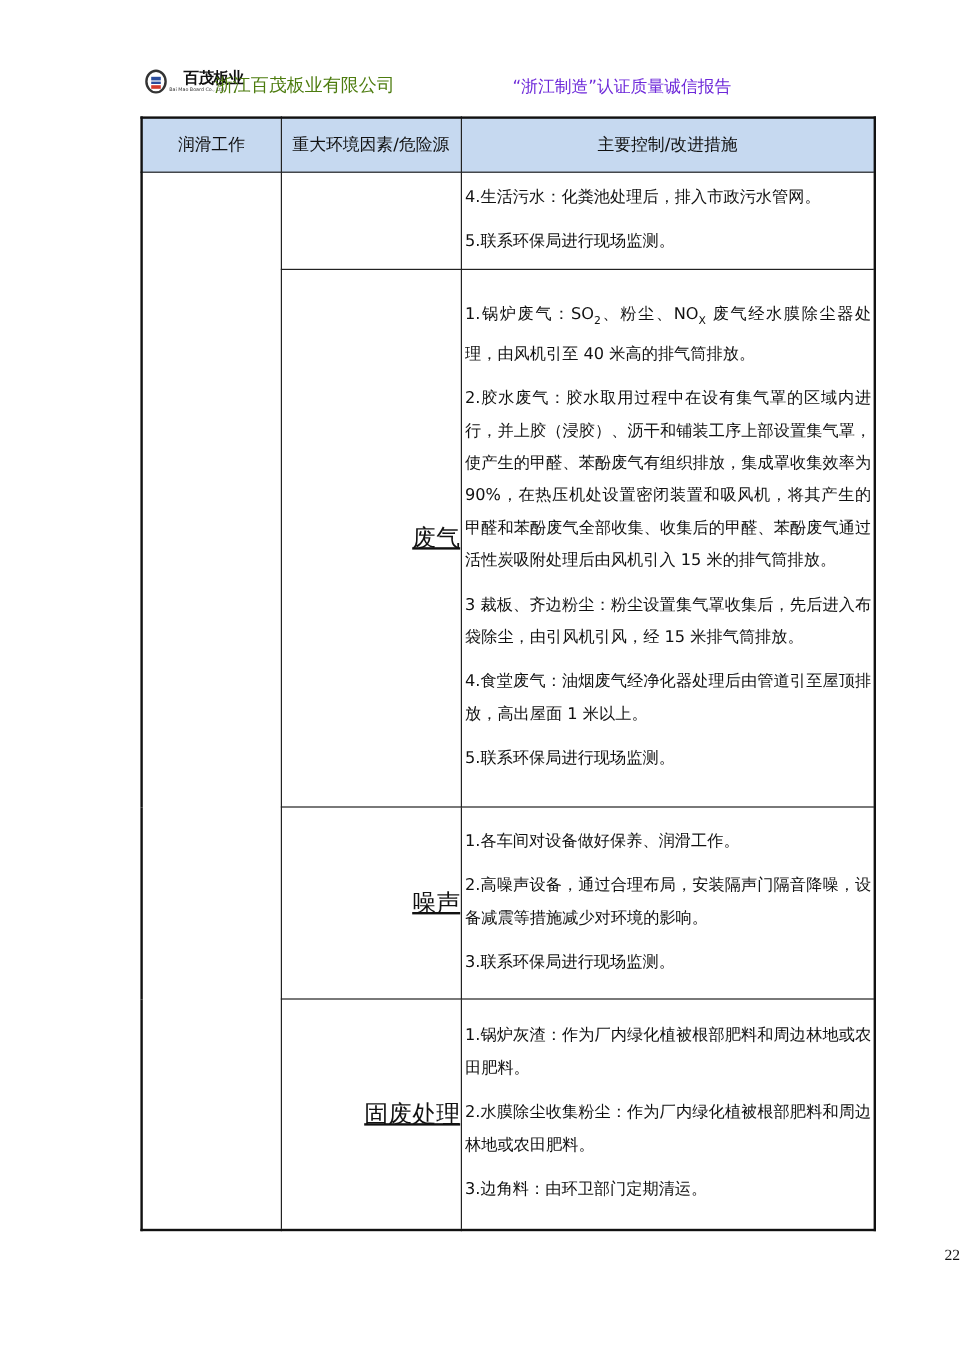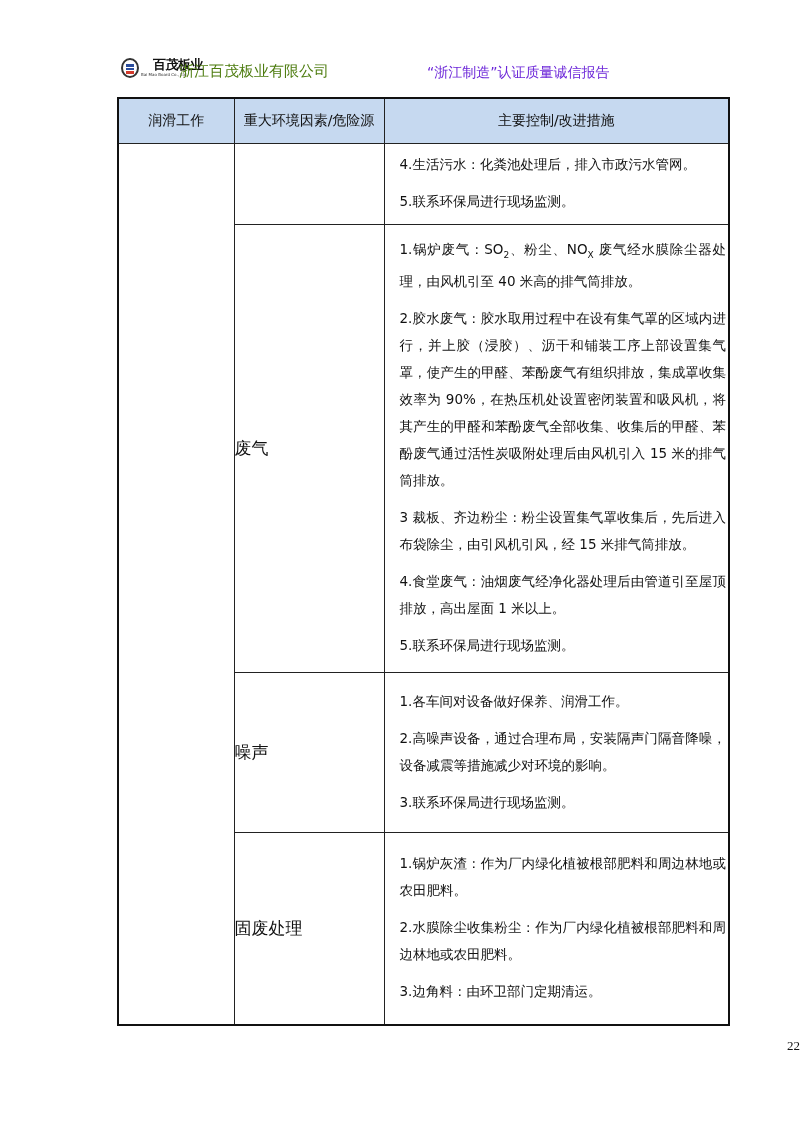--- a/index.html
+++ b/index.html
@@ -40,23 +40,23 @@
     table.main td, table.main th {
       border: 1.5px solid #222; padding: 0; vertical-align: middle;
     }
     table.main th {
       background: #c6d9f0; font-weight: normal; height: 44px; text-align: center;
       font-size: 14px;
     }
     .col1 { width: 116px; }
     .col2 { width: 150px; }
     .col3 { width: 345px; }
-    td.factor { text-align: left; font-size: 17px; }
+    td.factor { text-align: right; font-size: 20px; text-decoration: underline; }
     td.measures { padding: 6px 2px 8px 3px !important; vertical-align: top; }
-    .m-item { line-height: 27px; margin: 0 0 10px 12px; font-size: 13.5px; text-align: justify; }
+    .m-item { line-height: 27px; margin: 0 0 10px 0; font-size: 13.5px; text-align: justify; }
     .m-item:last-child { margin-bottom: 0; }
     .page-number {
       position: absolute; left: 0; width: 800px; top: 1038px; text-align: right;
       font-family: "Liberation Serif", "DejaVu Serif", serif; font-size: 13px;
     }
   </style>
 </head>
 <body>
 
 <div class="header">

